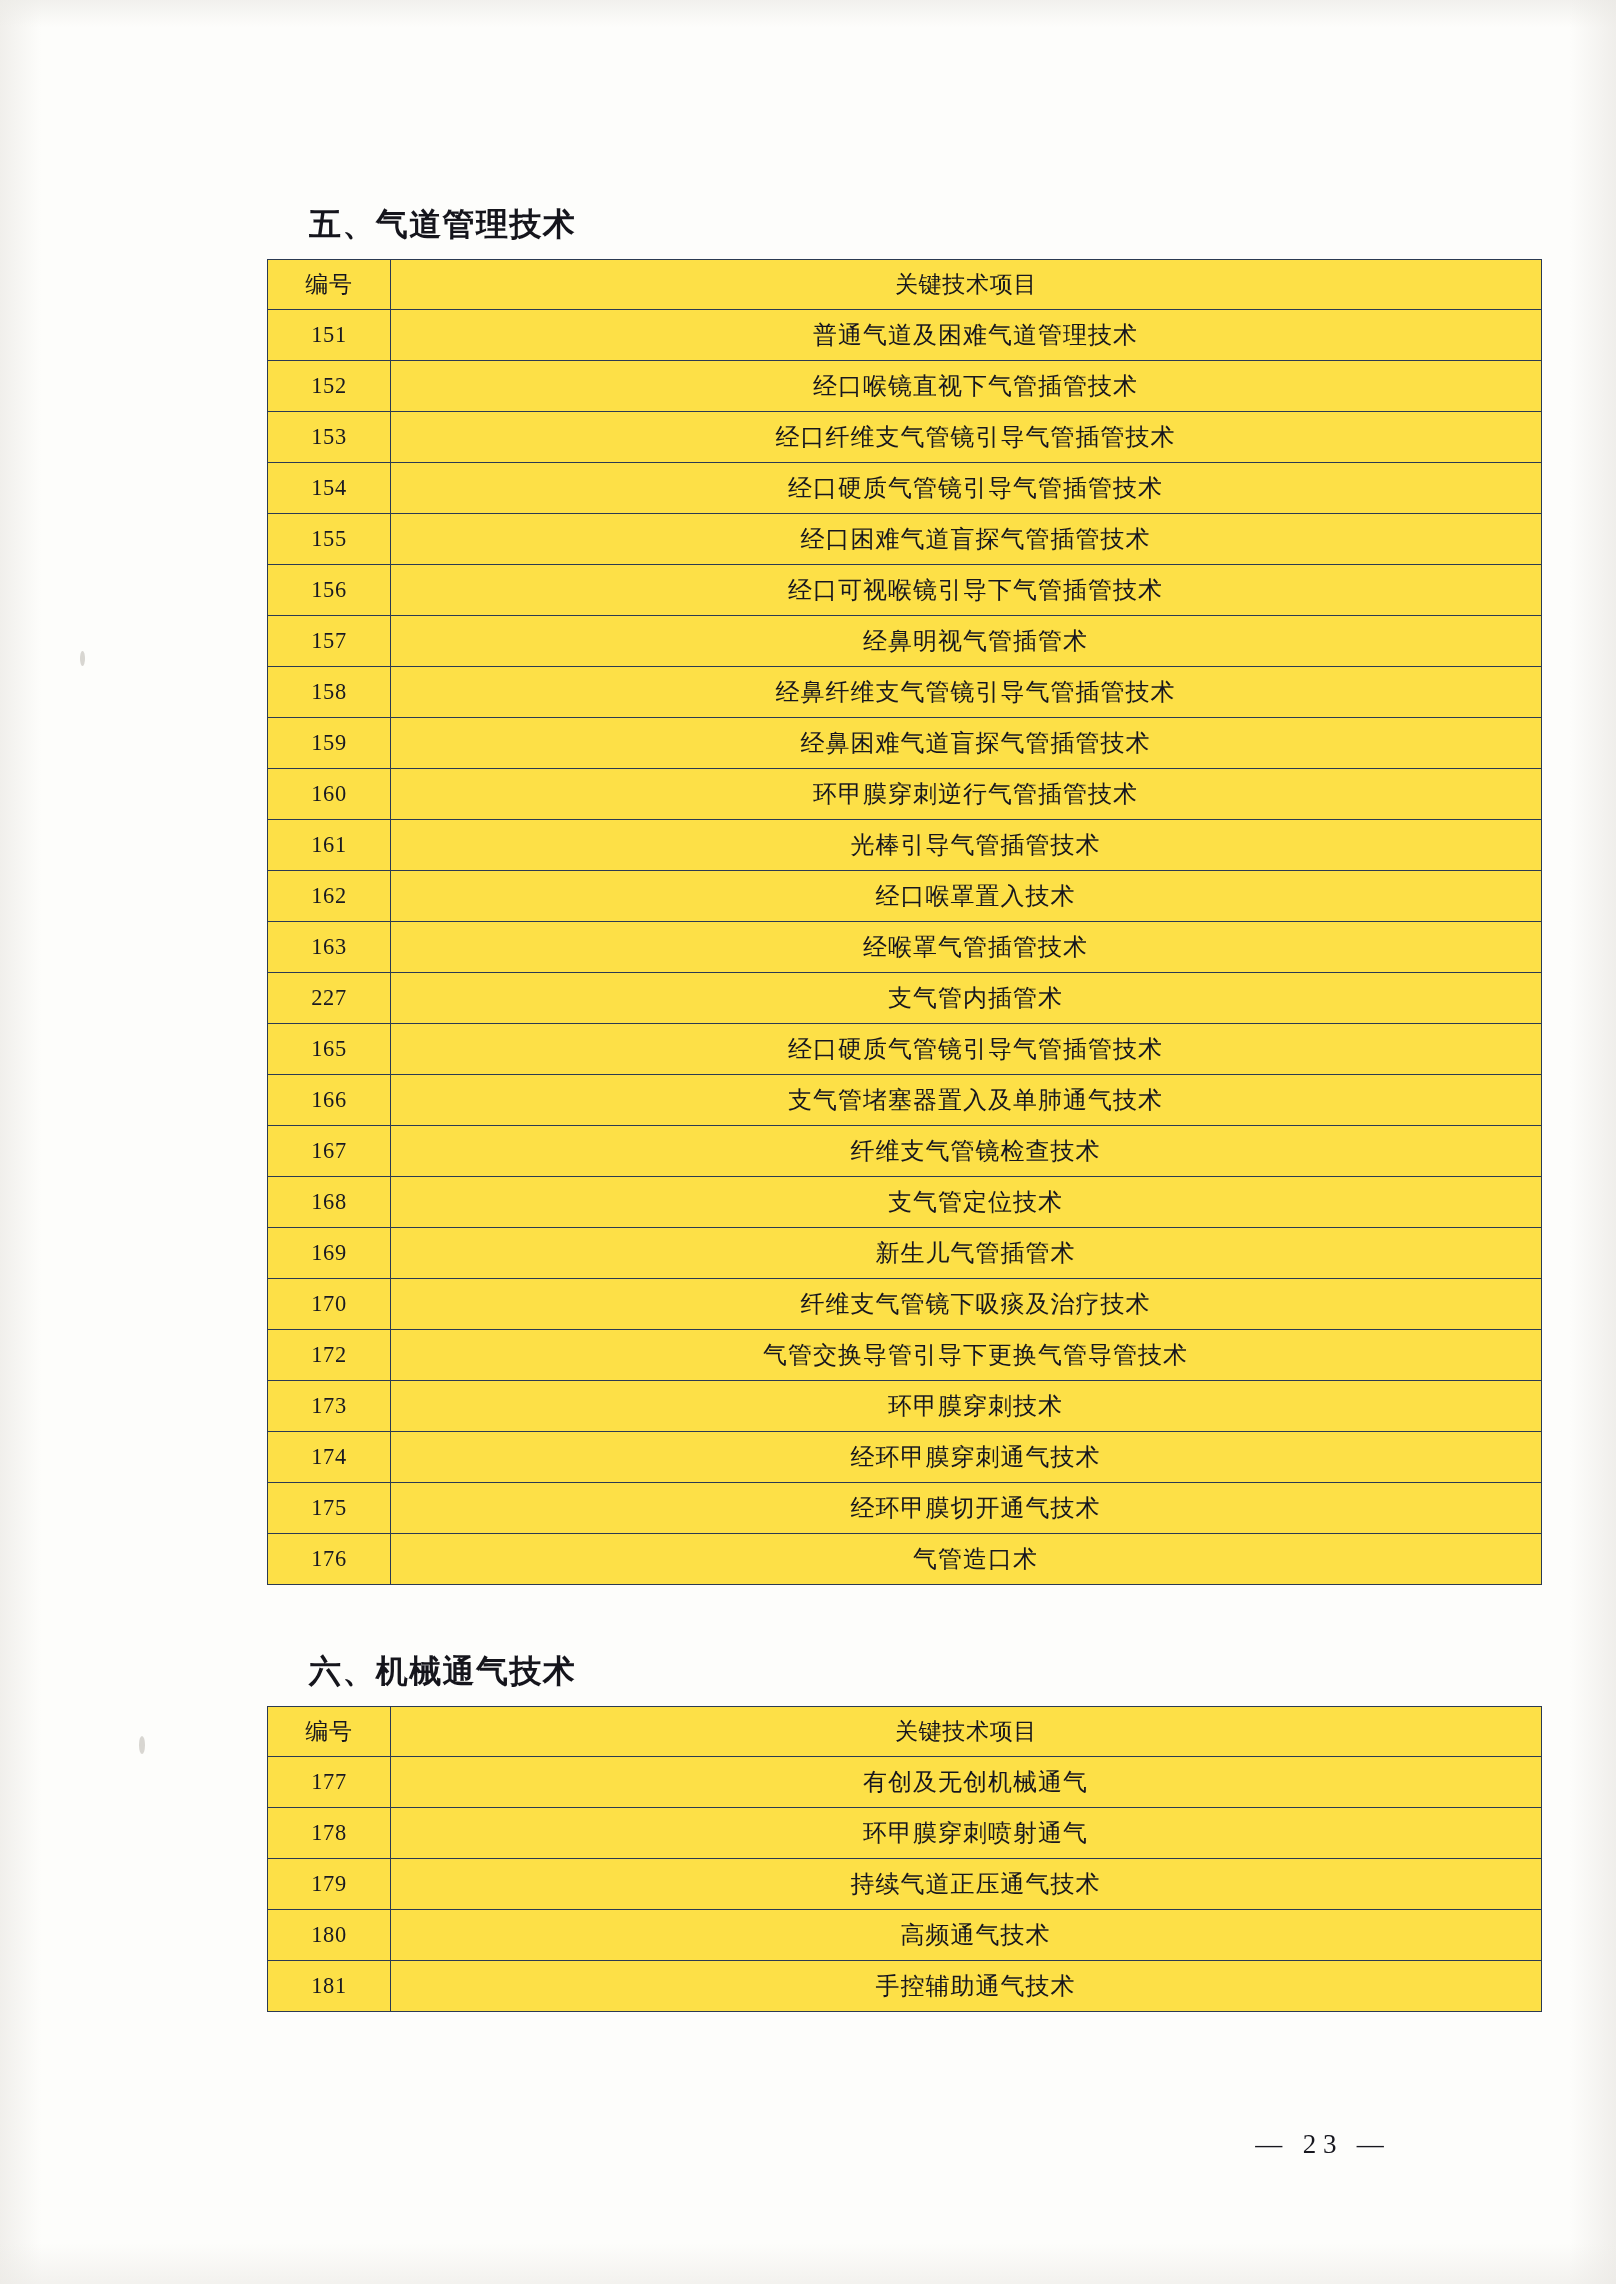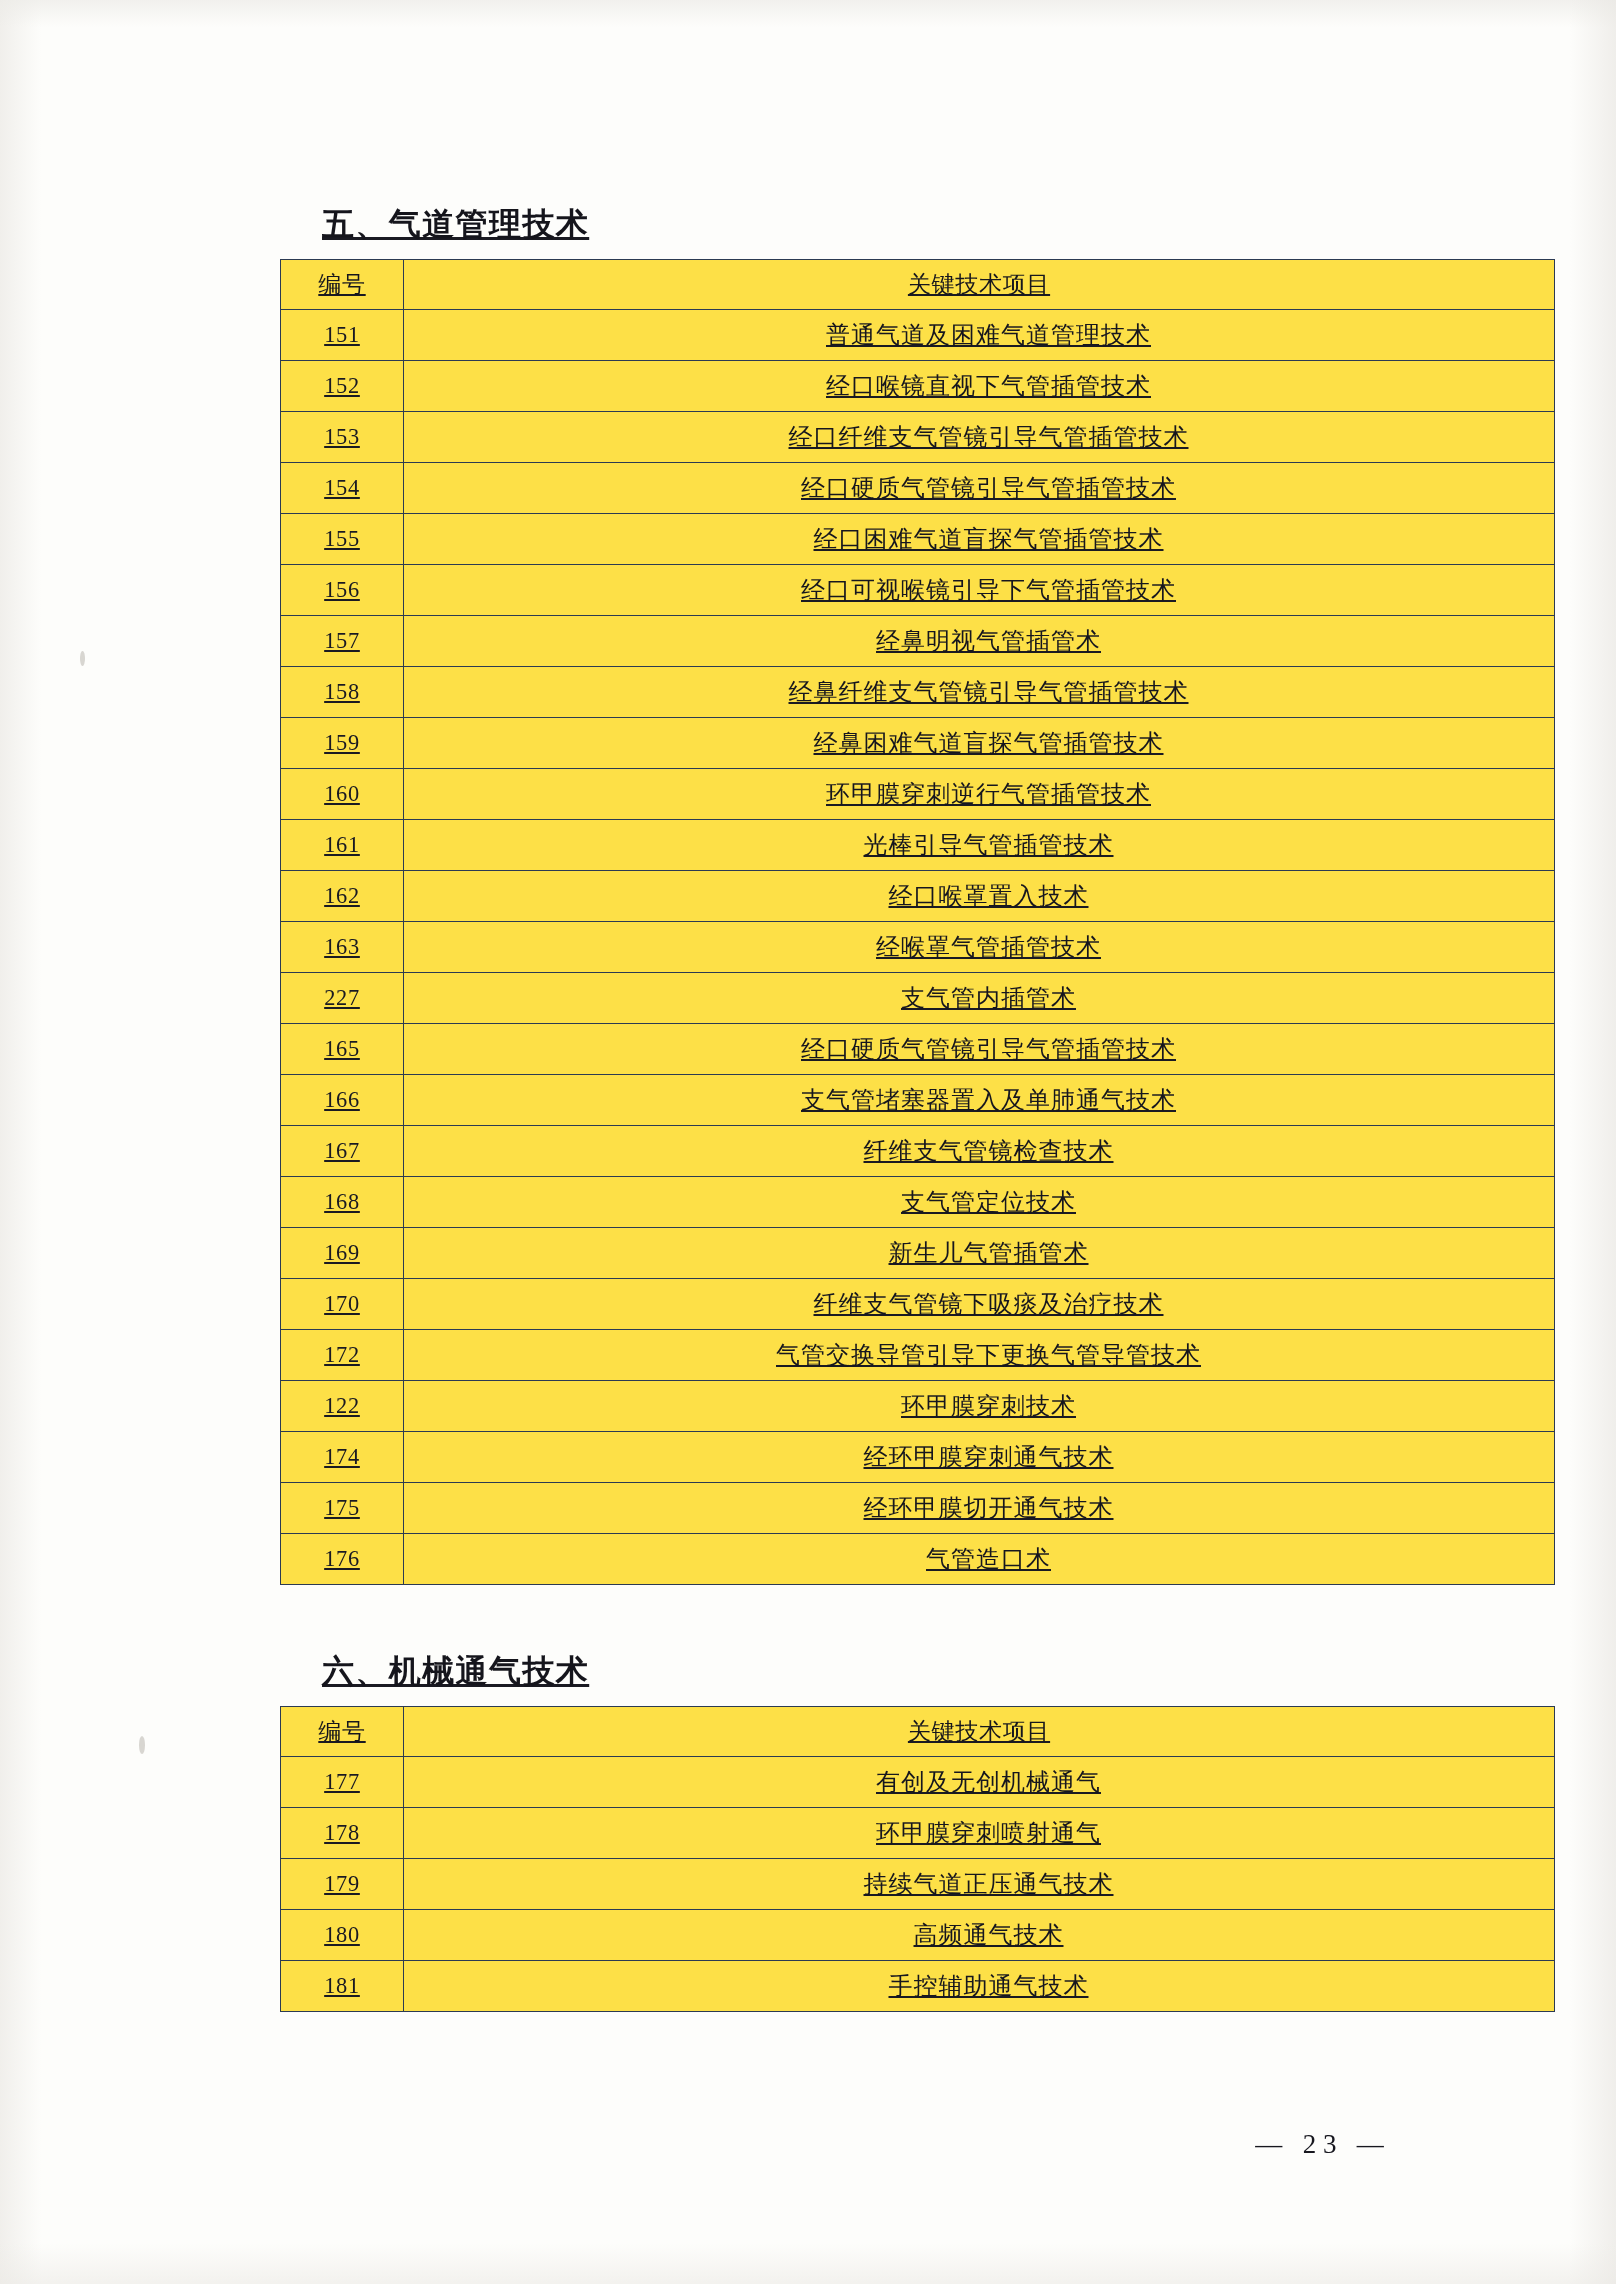--- a/index.html
+++ b/index.html
@@ -41,24 +41,23 @@
   }
   .scan-edge-bottom {
     position: absolute;
     left: 0; right: 0; bottom: 0; height: 41px;
     background: linear-gradient(to top, #eceae6, rgba(255,255,255,0));
     opacity: .6;
   }
 
   .content {
     position: absolute;
-    left: 280px;
+    left: 267px;
     top: 203px;
     width: 1105px;
-    text-decoration: underline;
   }
 
   .section-title {
     font-family: "DejaVu Sans", sans-serif;
     font-weight: bold;
     font-size: 32px;
     letter-spacing: 1.4px;
     color: #15151c;
     margin: 0 0 12.2px 42px;
   }
@@ -229,21 +228,21 @@
           </tr>
         <tr class="row">
             <td class="cell-no">170</td>
             <td class="cell-item">纤维支气管镜下吸痰及治疗技术</td>
           </tr>
         <tr class="row">
             <td class="cell-no">172</td>
             <td class="cell-item">气管交换导管引导下更换气管导管技术</td>
           </tr>
         <tr class="row">
-            <td class="cell-no">122</td>
+            <td class="cell-no">173</td>
             <td class="cell-item">环甲膜穿刺技术</td>
           </tr>
         <tr class="row">
             <td class="cell-no">174</td>
             <td class="cell-item">经环甲膜穿刺通气技术</td>
           </tr>
         <tr class="row">
             <td class="cell-no">175</td>
             <td class="cell-item">经环甲膜切开通气技术</td>
           </tr>

